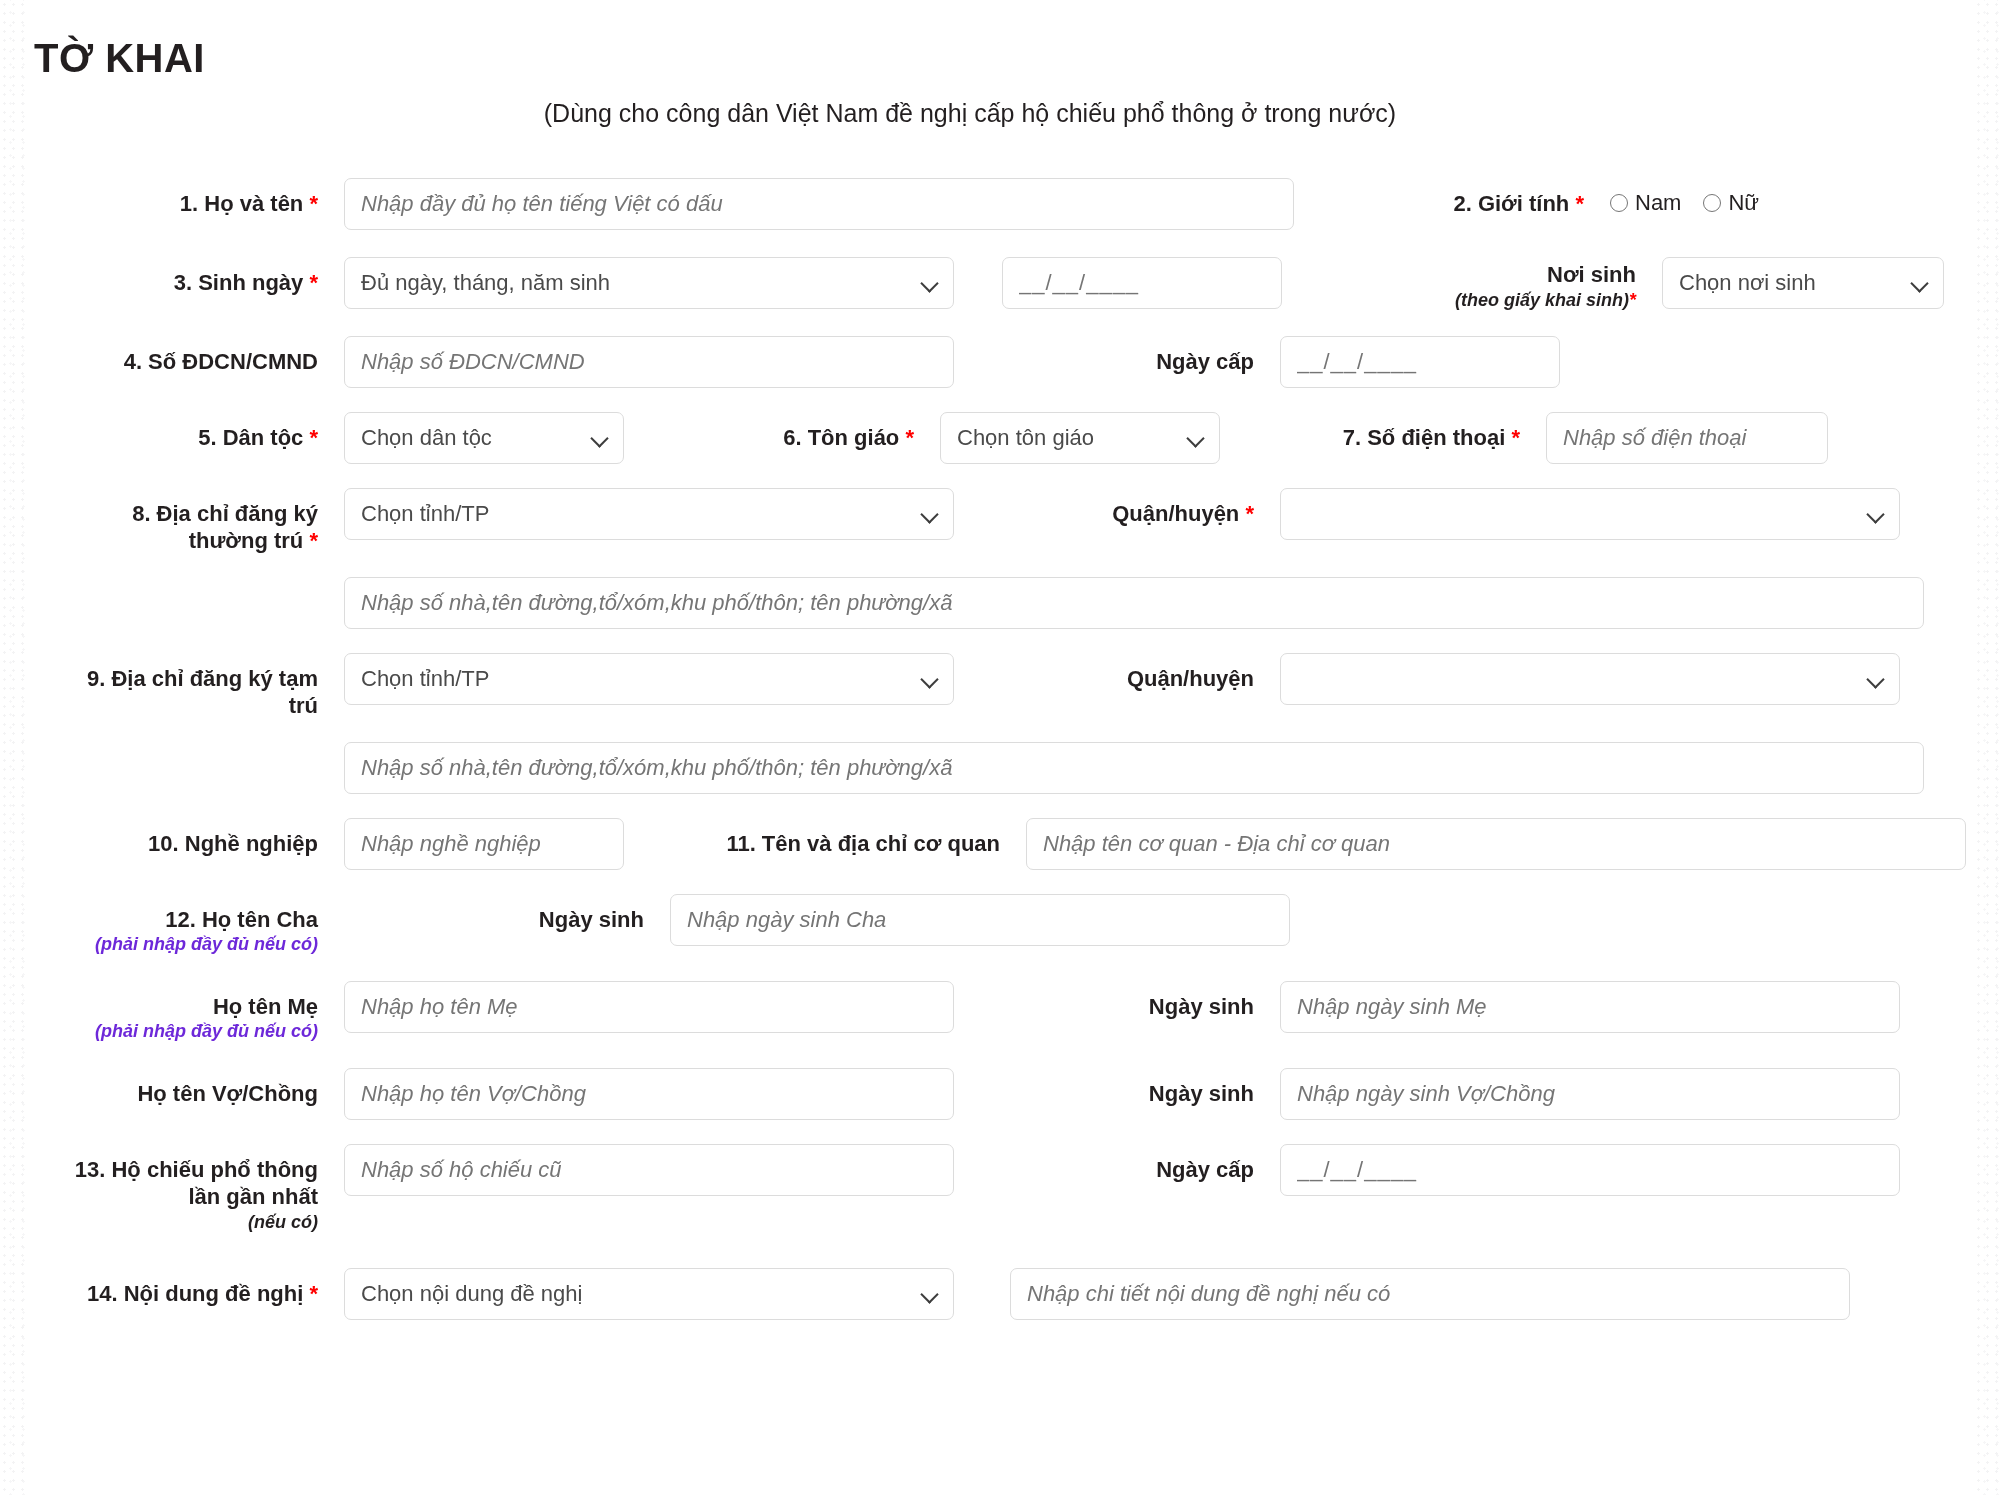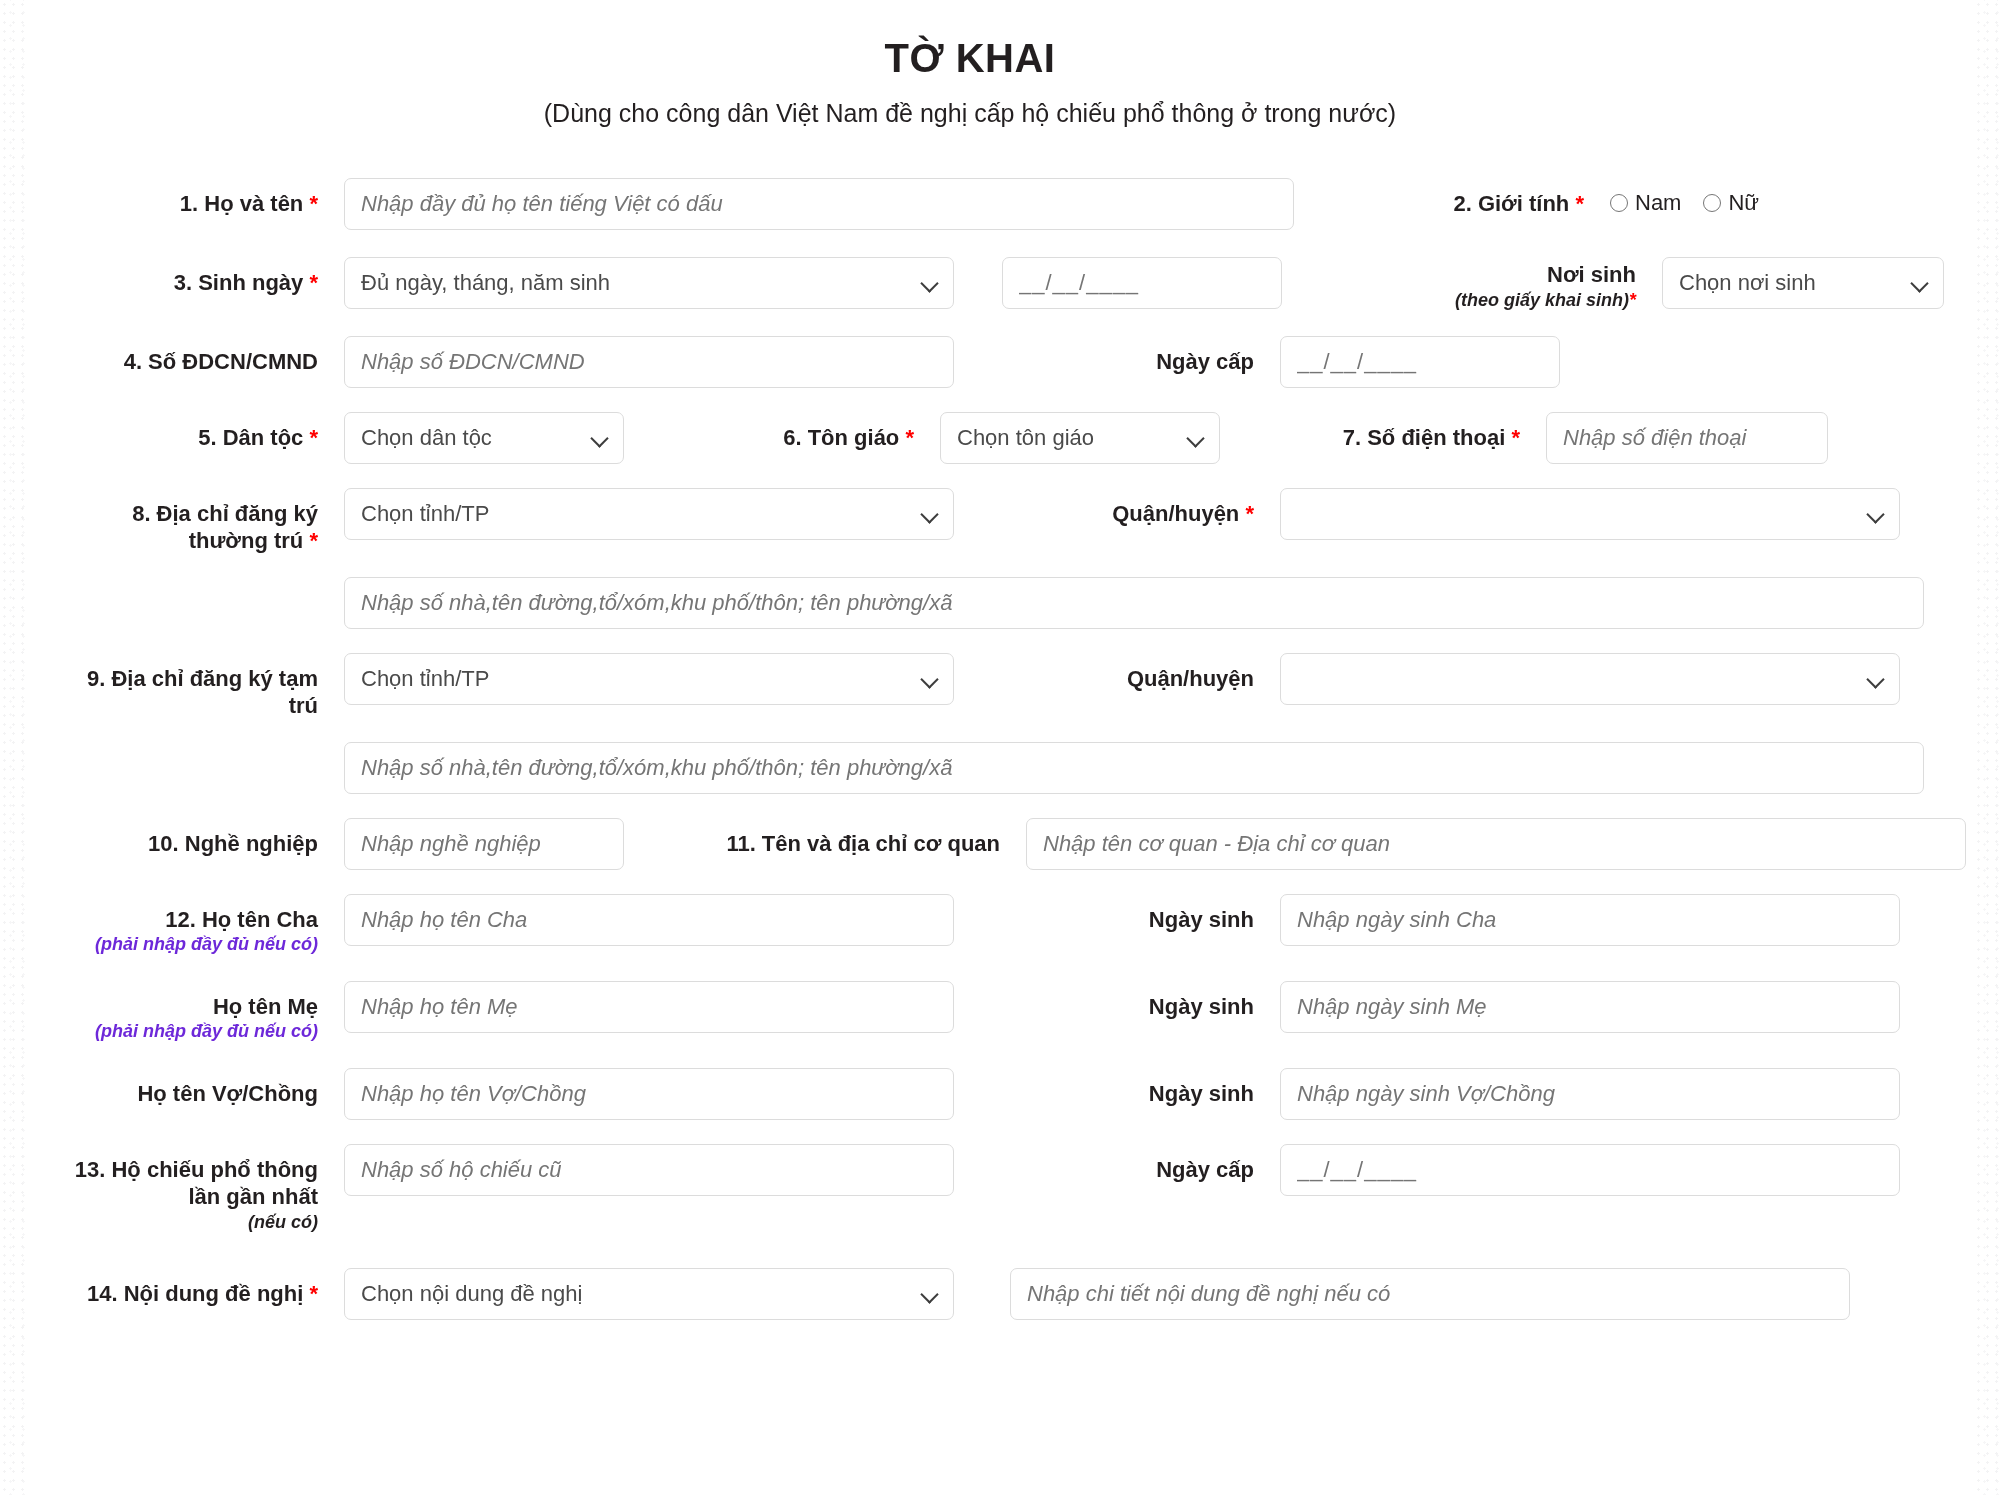--- a/index.html
+++ b/index.html
@@ -36,21 +36,21 @@
   .edge-noise.right { right: 0; }
 
   .page {
     position: relative;
     width: 2000px;
     padding: 0 34px;
   }
 
   
   .doc-title {
-    text-align: center;
+    text-align: left;
     font-size: 40px;
     font-weight: bold;
     letter-spacing: .5px;
     margin: 36px 0 0 0;
     padding-right: 60px;
     color: #231f20;
   }
   .doc-subtitle {
     text-align: center;
     font-size: 25px;
@@ -338,21 +338,20 @@
       <div class="gap" style="width:26px;"></div>
       <input class="ctl txt" type="text" style="width: 940px;" placeholder="Nhập tên cơ quan - Địa chỉ cơ quan">
     </div>
 
     <div class="row" style="margin-top:24px;">
       <div class="lbl" style="width:260px;">
         <span>12. Họ tên Cha</span>
         <span class="sub-note">(phải nhập đầy đủ nếu có)</span>
       </div>
       <div class="gap" style="width:26px;"></div>
-      <input class="ctl txt" type="text" style="width: 610px;" placeholder="Nhập họ tên Cha">
       <div class="gap" style="width:130px;"></div>
       <div class="lbl" style="width:170px;">
         <span>Ngày sinh</span>
       </div>
       <div class="gap" style="width:26px;"></div>
       <input class="ctl txt" type="text" style="width: 620px; border-radius: 7px;" placeholder="Nhập ngày sinh Cha">
     </div>
 
     <div class="row" style="margin-top:24px;">
       <div class="lbl" style="width:260px;">

